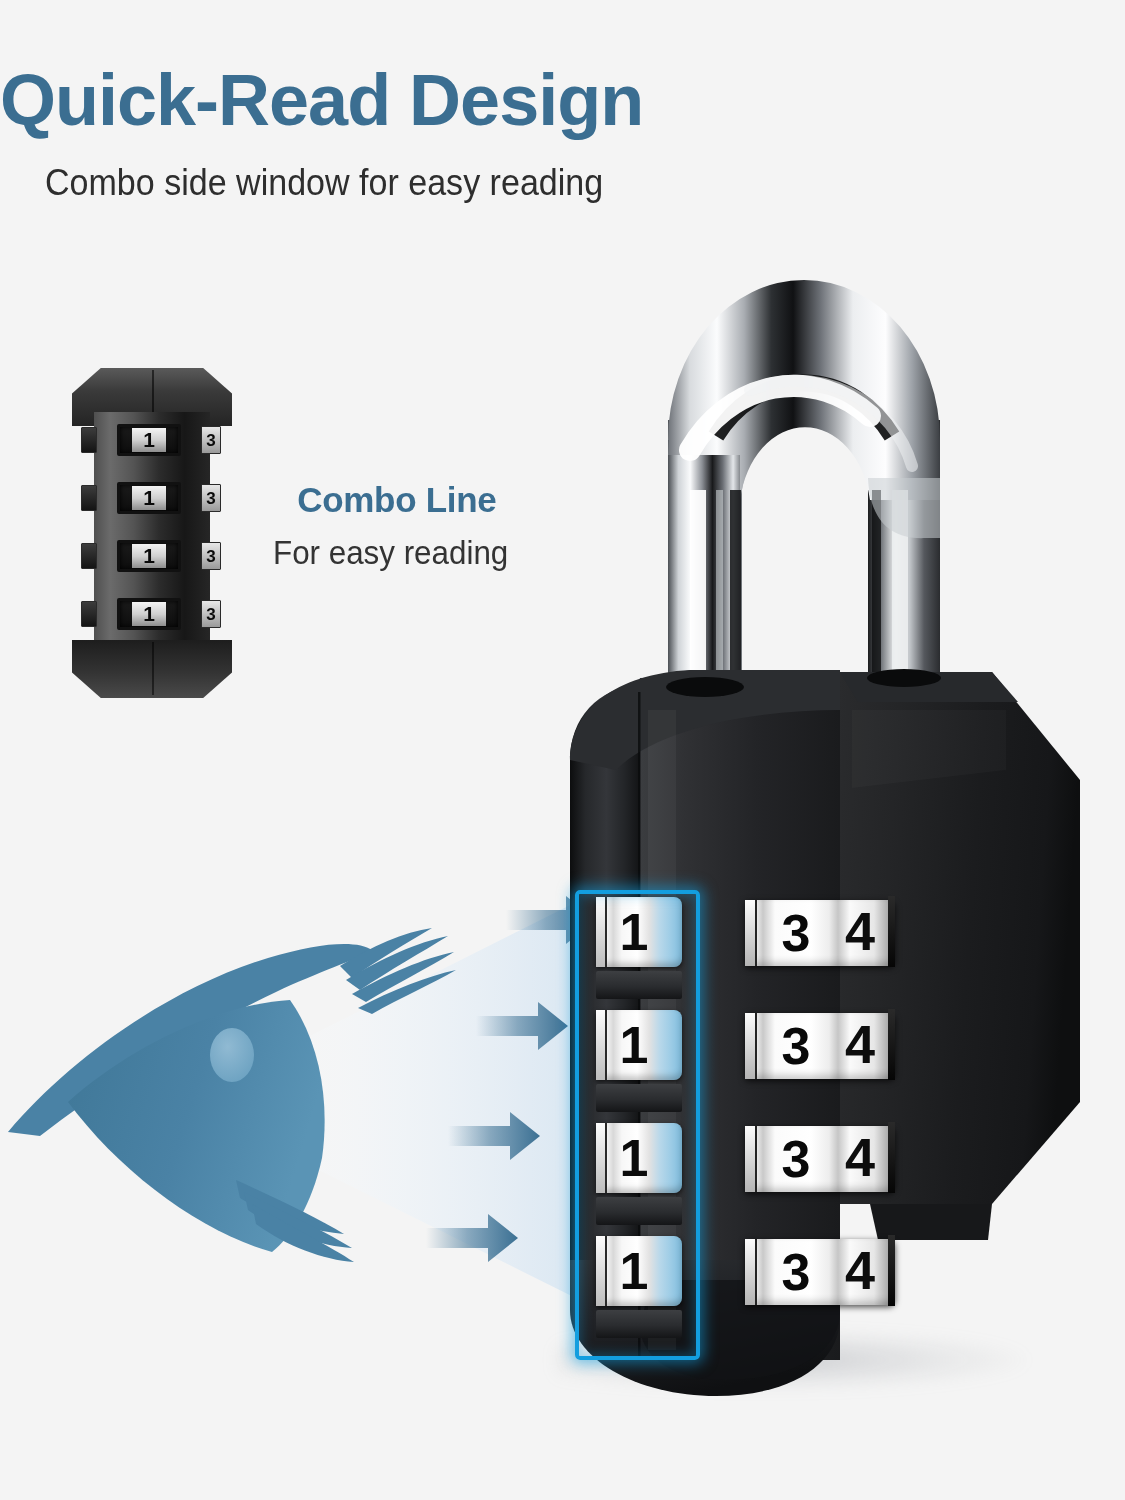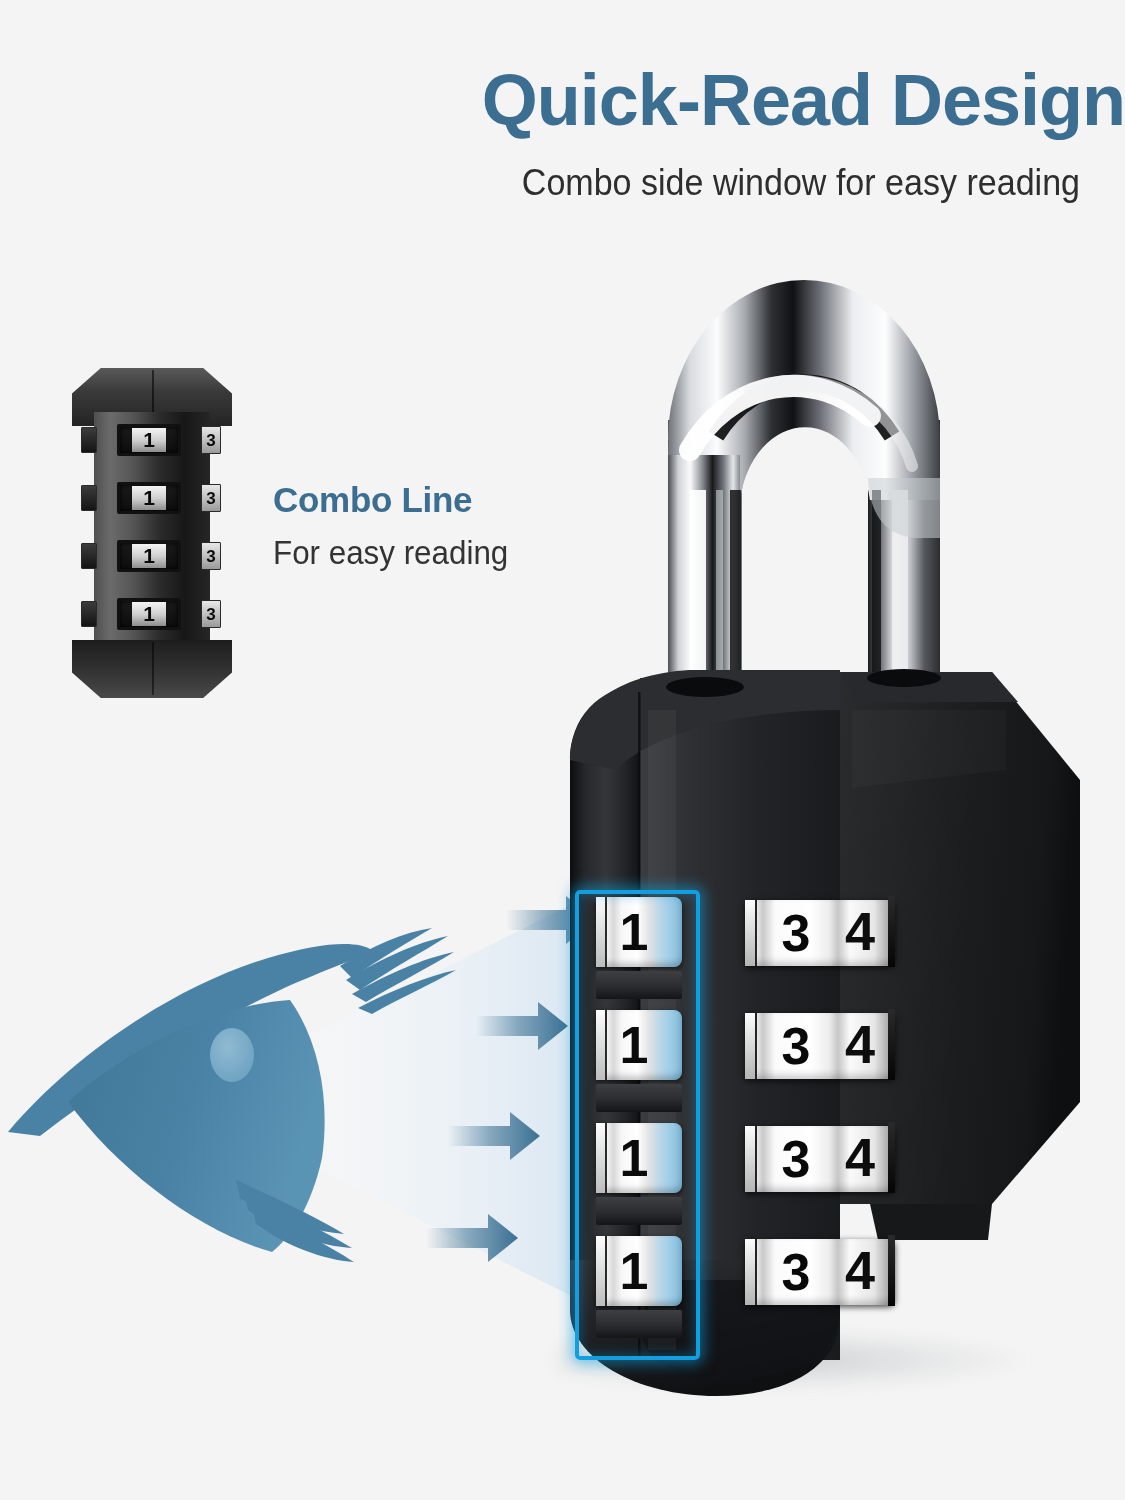--- a/index.html
+++ b/index.html
@@ -6,35 +6,35 @@
   html,body { width:1125px; height:1500px; }
   body {
     background:#f4f4f4;
     font-family:"Liberation Sans", sans-serif;
     position:relative;
     overflow:hidden;
   }
   .stage { position:absolute; inset:0; }
 
   
-  #header { position:absolute; top:0; left:0; width:1125px; text-align:right; }
+  #header { position:absolute; top:0; left:0; width:1125px; text-align:left; }
   #title {
     font-size:72px; font-weight:bold; letter-spacing:-1px;
     color:#3b6e91; margin-top:64px; line-height:1.0;
     font-family:"Liberation Sans", sans-serif;
   }
   #subtitle {
     font-size:37px; color:#2e2e2e; margin-top:26px;
     font-family:"Liberation Sans", sans-serif;
     transform:scaleX(0.92); letter-spacing:0px;
   }
 
   
   #callout { position:absolute; left:273px; top:480px; }
-  #callout-title { font-size:35px; font-weight:bold; color:#3b6e91; letter-spacing:-0.3px; }
+  #callout-title { font-size:35px; font-weight:bold; color:#3b6e91; letter-spacing:-0.3px;text-align:center; }
   #callout-sub   { font-size:33px; color:#333; margin-top:14px; transform:scaleX(0.95);
                    transform-origin:left center; }
 
   
   #minilock { position:absolute; left:72px; top:368px; width:160px; height:330px; }
   .ml-top {
     position:absolute; left:0; top:0; width:160px; height:58px;
     background:linear-gradient(180deg,#5a5a5a 0%,#3a3a3a 40%,#242424 100%);
     clip-path:polygon(18% 0%, 82% 0%, 100% 44%, 100% 100%, 0% 100%, 0% 44%);
     border-radius:12px 12px 0 0;

